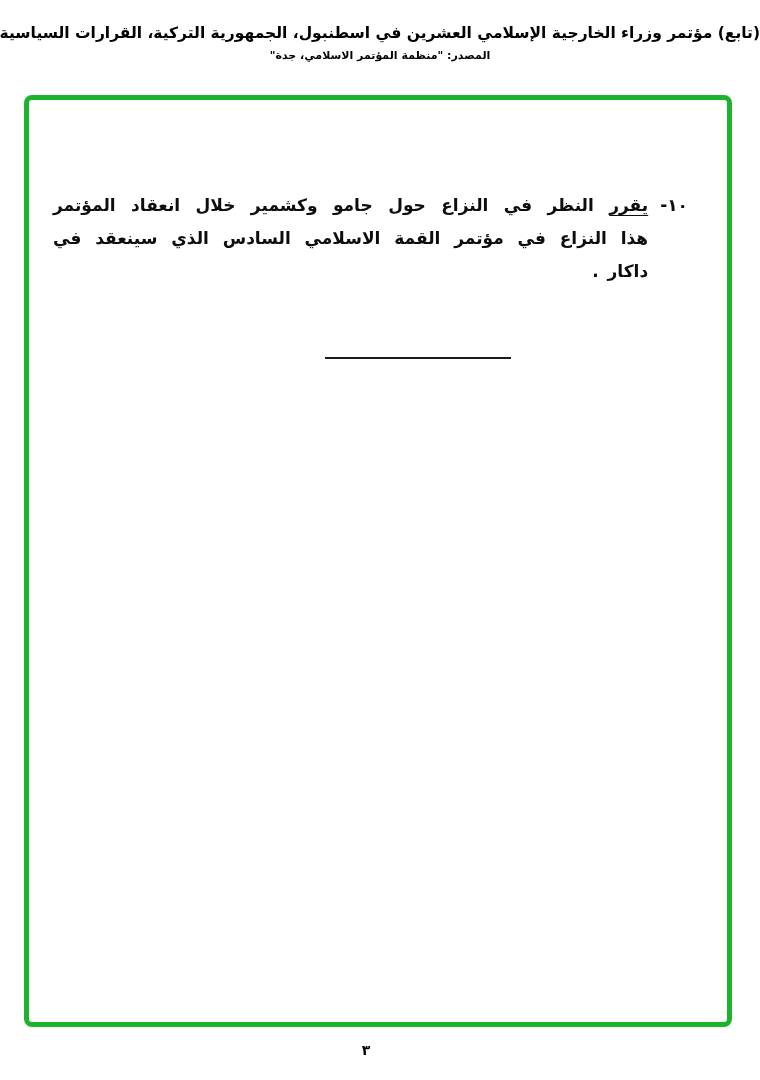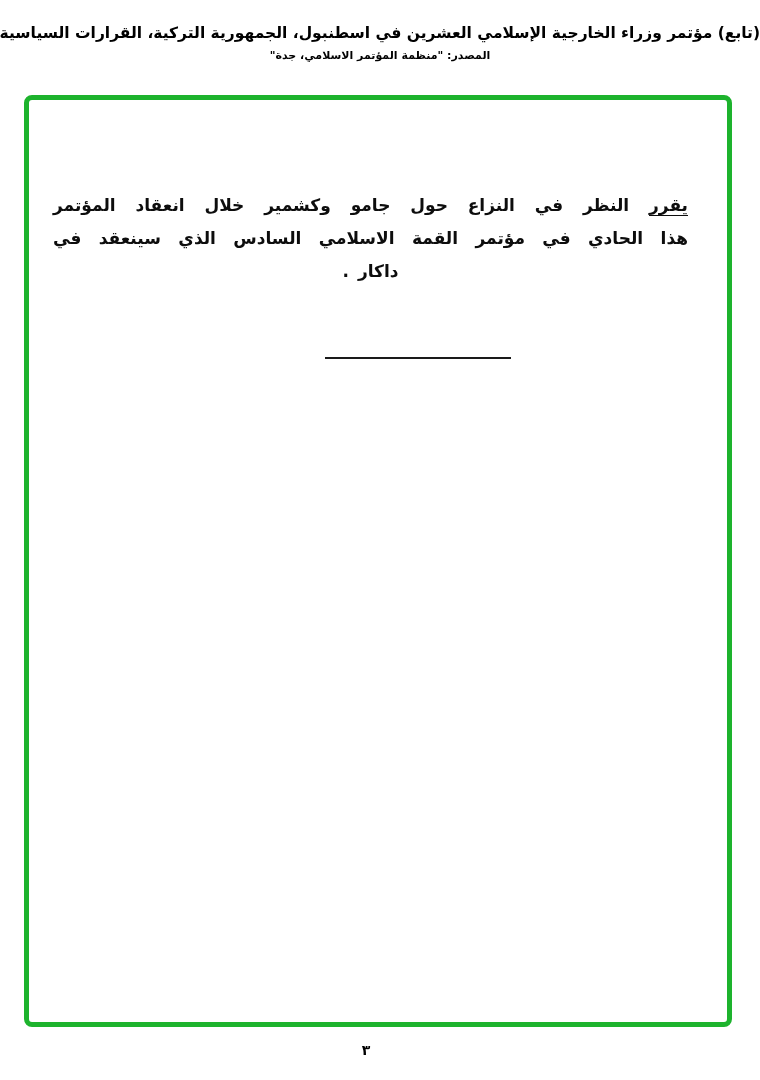--- a/index.html
+++ b/index.html
@@ -15,21 +15,21 @@
   
   .frame { position:absolute; left:24px; top:95px; width:708px; height:932px;
            border:5px solid #1db32d; border-radius:8px; background:#fff; }
 
   
   .item { position:absolute; left:53px; top:189px; width:635px; direction:rtl;
           display:flex; font-weight:bold; font-size:17px; line-height:33px; color:#0d0d0d; }
   .marker { flex:0 0 auto; margin-left:12px; white-space:nowrap; }
   .lines { flex:1 1 auto; min-width:0; }
   .line-justify { text-align:justify; text-align-last:justify; word-spacing:3px; }
-  .line-end { text-align:center; word-spacing:3px; }
+  .line-end { text-align:right; word-spacing:3px; }
   .uword { text-decoration:underline; text-underline-offset:4px; }
 
   
   .divider { position:absolute; left:325px; top:357px; width:186px; height:2px; background:#1a1a1a; }
 
   
   .page-number { position:absolute; top:1042px; left:0; width:732px; text-align:center;
                  font-size:14px; font-weight:bold; color:#000; }
 </style>
 </head>
@@ -38,23 +38,24 @@
 <div class="page">
 
   <div class="header">
     <div class="header-title">(تابع) مؤتمر وزراء الخارجية الإسلامي العشرين في اسطنبول، الجمهورية التركية، القرارات السياسية، القرار الرقم ٢٠/١١-س</div>
     <div class="header-source">المصدر: "منظمة المؤتمر الاسلامي، جدة"</div>
   </div>
 
   <div class="frame" style="border-color: rgb(29, 179, 45);"></div>
 
   <div class="item">
+    <div class="marker">١٠-</div>
     <div class="lines">
       <div class="line-justify"><span class="uword">يقرر</span><span> النظر في النزاع حول جامو وكشمير خلال انعقاد المؤتمر</span></div>
-      <div class="line-justify">هذا الحادي في مؤتمر القمة الاسلامي السادس الذي سينعقد في</div>
+      <div class="line-justify">هذا النزاع في مؤتمر القمة الاسلامي السادس الذي سينعقد في</div>
       <div class="line-end">داكار .</div>
     </div>
   </div>
 
   <div class="divider"></div>
 
   <div class="page-number">٣</div>
 
 </div>
 

